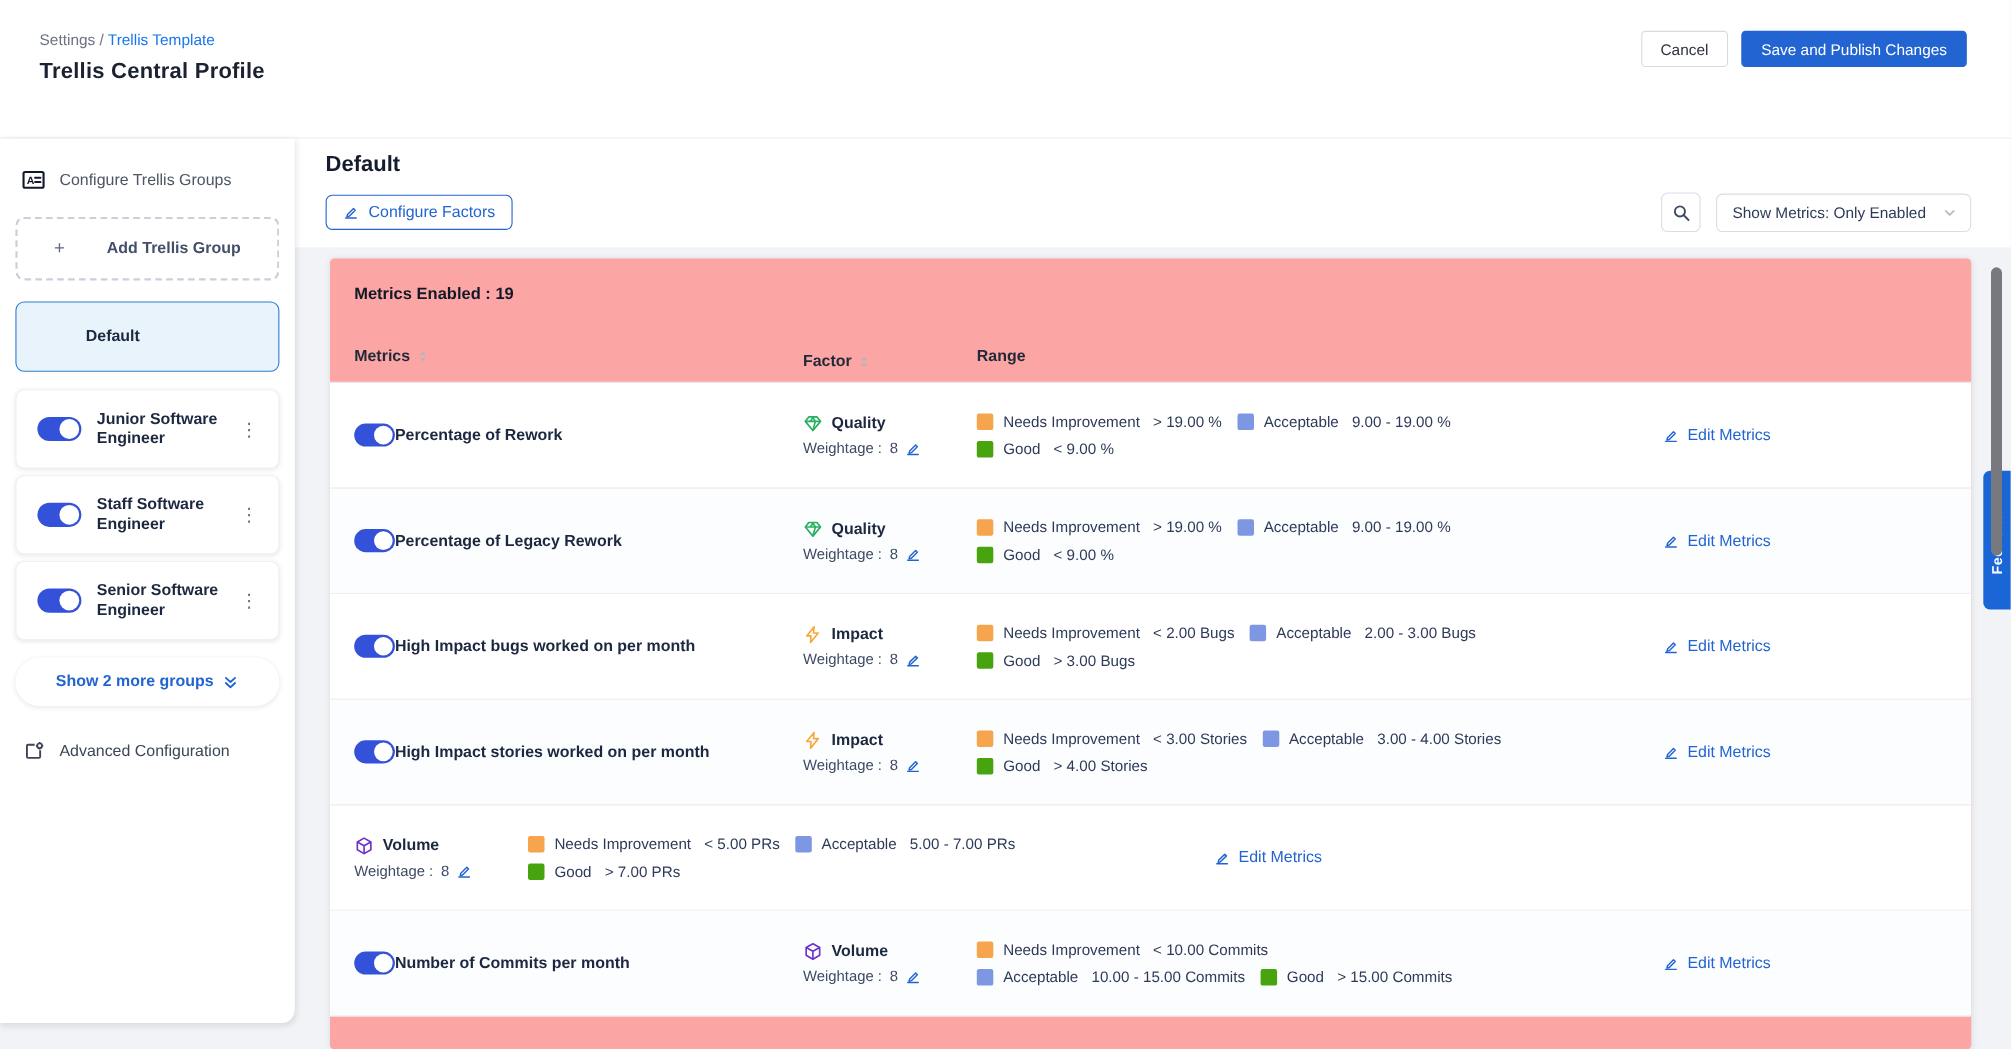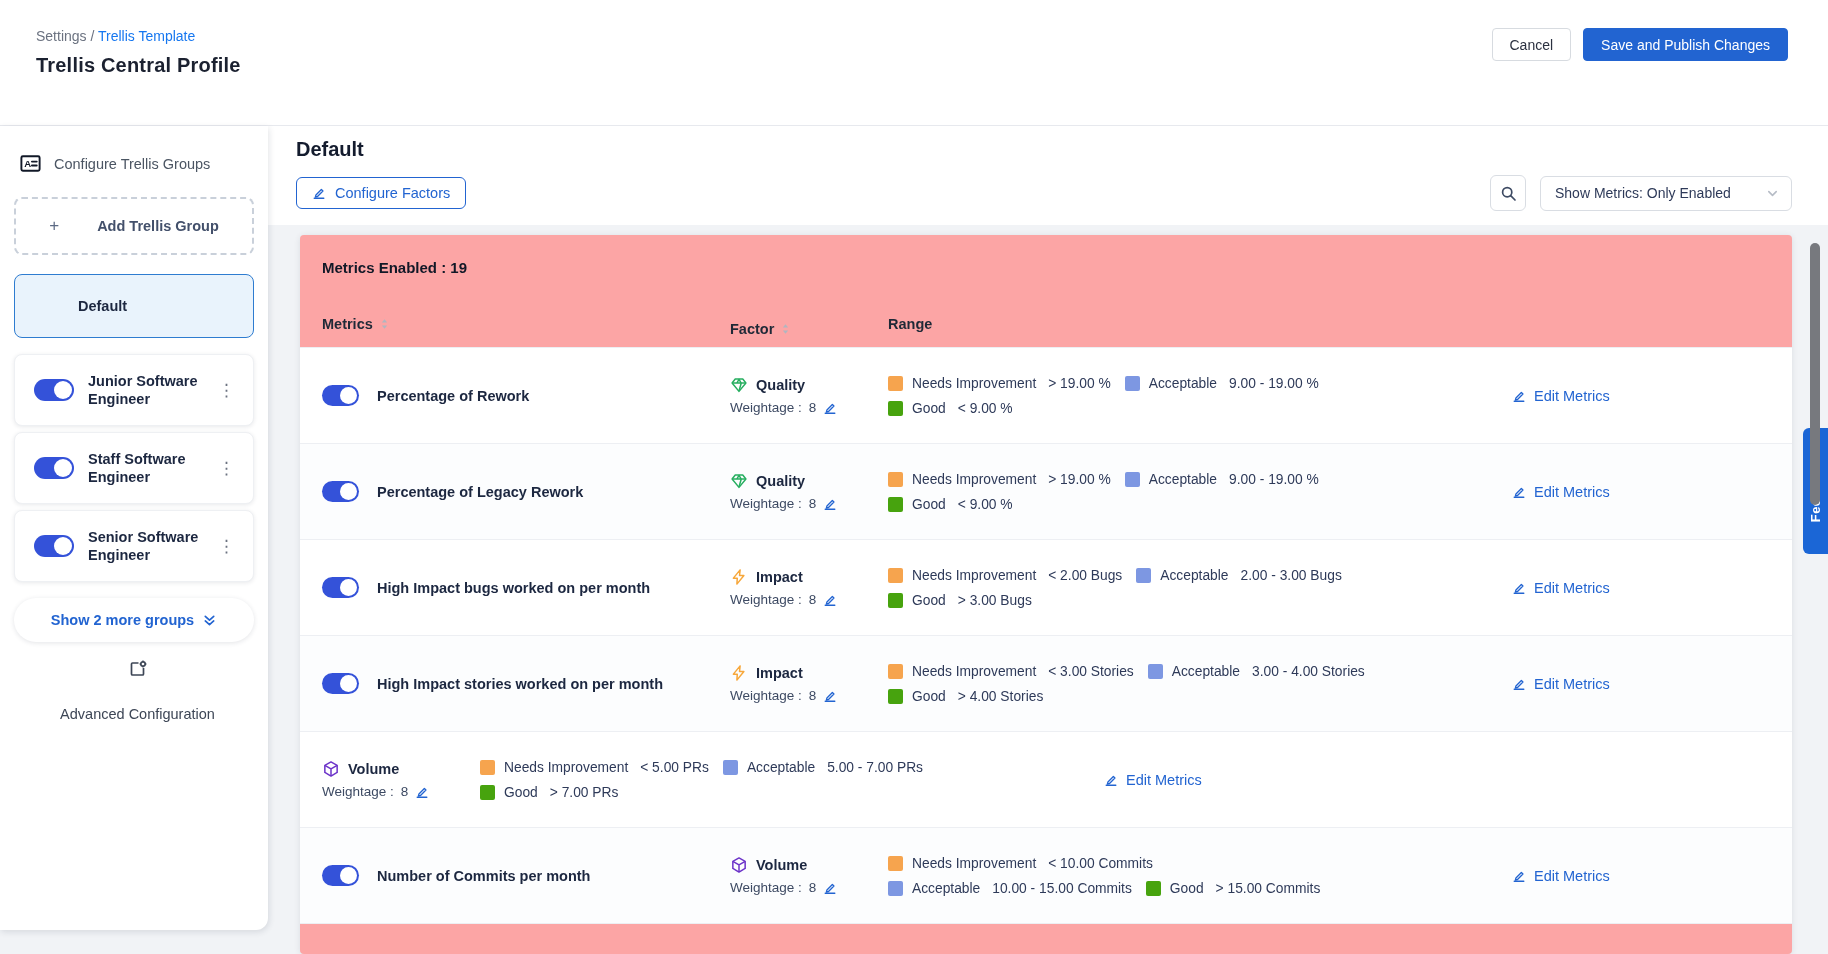--- a/index.html
+++ b/index.html
@@ -30,56 +30,56 @@
   .add-group .plus { font-size:17px; color:#5c6a84; font-weight:400; }
   .add-group-label { font-size:14.5px; font-weight:700; color:#43506b;margin-left:29px; }
   .default-card { background:var(--selected-bg); border:1.5px solid var(--selected-border); border-radius:8px; height:64px; display:flex; align-items:center; padding-left:63px; margin-bottom:16px; cursor:pointer; }
   .default-card-label { font-size:14.5px; font-weight:700; color:#1c2740; }
   .group-list { display:flex; flex-direction:column; gap:6px; }
   .group-card { background:#fff; border:1px solid #eef0f3; border-radius:8px; box-shadow:0 1px 4px rgba(25,35,60,.10); height:72px; display:flex; align-items:center; padding:0 10px 0 19px; cursor:pointer; }
   .group-name { flex:1; font-size:14.5px; font-weight:700; color:#1c2740; line-height:1.25; padding-left:14px; padding-right:4px; }
   .kebab { font-size:17px; color:#6b7280; padding:4px 8px; cursor:pointer; }
   .show-more { margin-top:16px; background:#fff; border-radius:24px; box-shadow:0 1px 5px rgba(25,35,60,.12); height:44px; display:flex; align-items:center; justify-content:center; gap:8px; cursor:pointer; }
   .show-more-label { font-size:14.5px; font-weight:700; color:var(--accent); }
-  .adv-config { margin-top:17px; display:flex; align-items:center; gap:27px; padding-left:7px; cursor:pointer;flex-direction:column; }
+  .adv-config { margin-top:31px; display:flex; align-items:center; gap:13px; padding-left:7px; cursor:pointer; }
   .adv-config-label { font-size:14.5px; color:#3d4656; }
 
   
   .toggle { position:relative; width:40px; height:22px; background:var(--toggle-blue); border-radius:12px; flex:0 0 auto; cursor:pointer; display:inline-block; }
   .toggle .knob { position:absolute; top:2px; right:2px; width:18px; height:18px; background:#fff; border-radius:50%; }
   .toggle.sm { width:37px; height:21px; }
   .toggle.sm .knob { width:17px; height:17px; }
 
   
   .main { flex:1; display:flex; flex-direction:column; min-width:0; }
   .main-top { background:#fff; padding:12px 36px 14px 28px; flex:0 0 auto; }
   .group-title { font-size:20px; font-weight:700; color:#141c2e; margin-bottom:14px; }
   .toolbar-row { display:flex; align-items:center; justify-content:space-between; }
   .btn-configure { background:#fff; border:1px solid var(--accent); border-radius:6px; height:32px; padding:0 15px; display:inline-flex; align-items:center; gap:9px; color:var(--accent); font-size:14.5px; cursor:pointer; }
   .toolbar-right { display:flex; align-items:center; gap:14px; }
   .search-btn { width:36px; height:36px; border:1px solid #d9dde3; border-radius:6px; background:#fff; display:flex; align-items:center; justify-content:center; color:#3d4a63; cursor:pointer; }
-  .dropdown { width:252px; height:35px; border:1px solid #d9dde3; border-radius:6px; background:#fff; display:flex; align-items:center; justify-content:space-between; padding:0 12px 0 14px; cursor:pointer; }
+  .dropdown { width:232px; height:35px; border:1px solid #d9dde3; border-radius:6px; background:#fff; display:flex; align-items:center; justify-content:space-between; padding:0 12px 0 14px; cursor:pointer; }
   .dropdown-value { font-size:14px; color:#2e3a59; }
   .note { margin-top:15px; font-size:14px; color:#3f4a5a; }
 
   
   .table-zone { flex:1; background:#f1f3f6; padding:10px 36px 0 32px; min-height:0; }
   .table-card { background:#fca5a5; border-radius:4px; box-shadow:0 1px 6px rgba(25,35,60,.10); height:100%; padding:24px 0 0 0; }
   .metrics-enabled { font-size:15px; font-weight:700; color:#111827; padding:0 24px 0 22px; margin-bottom:24px; }
   .t-head { display:flex; align-items:center; height:48px; border-bottom:1px solid #edeff3; padding:0 24px 0 22px; }
   .th { display:flex; align-items:center; gap:6px; font-size:14.5px; font-weight:700; color:#1f2937; }
   .sort-icon { color:#b0b6c0; display:inline-flex; }
   .col-metric { width:408px; flex:0 0 408px; }
   .col-factor { width:158px; flex:0 0 158px;margin-top:10px; }
   .col-range { width:510px; flex:0 0 510px; }
   .col-edit { flex:1; display:flex; justify-content:flex-start; padding-left:265px; }
   .rows { display:flex; flex-direction:column; }
   .t-row { display:flex; align-items:center; min-height:96px; background:#fff; border-bottom:1px solid #edeff3; padding:0 24px 0 22px; }
   .t-row:nth-child(even) { background:#fcfdfe; }
-  .cell-metric { width:408px; flex:0 0 408px; display:flex; align-items:center; gap:18px; }
+  .cell-metric { width:408px; flex:0 0 408px; display:flex; align-items:center; gap:0; }
   .metric-name { font-size:14.5px; font-weight:700; color:#1c2740; }
   .cell-factor { width:158px; flex:0 0 158px; }
   .factor-top { display:flex; align-items:center; gap:8px; }
   .f-icon { display:none; line-height:0; }
   .f-icon.visible { display:inline-flex; }
   .f-icon[data-icon="quality"] { color:var(--quality); }
   .f-icon[data-icon="impact"] { color:var(--impact); }
   .f-icon[data-icon="volume"] { color:var(--volume); }
   .factor-name { font-size:14.5px; font-weight:700; color:#1c2740; }
   .factor-weight { margin-top:6px; display:flex; align-items:center; gap:7px; font-size:13.5px; color:#3d4a63; }

